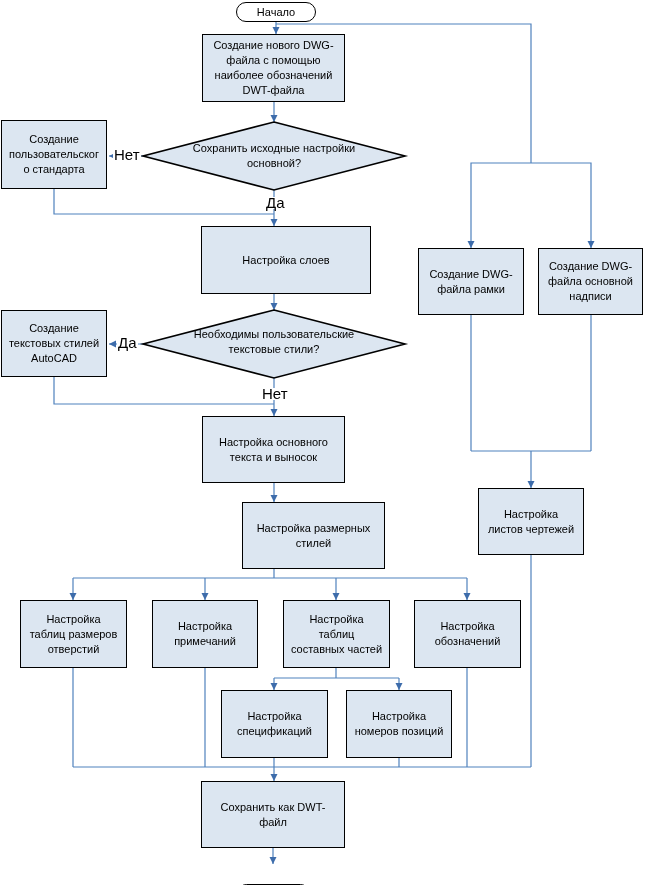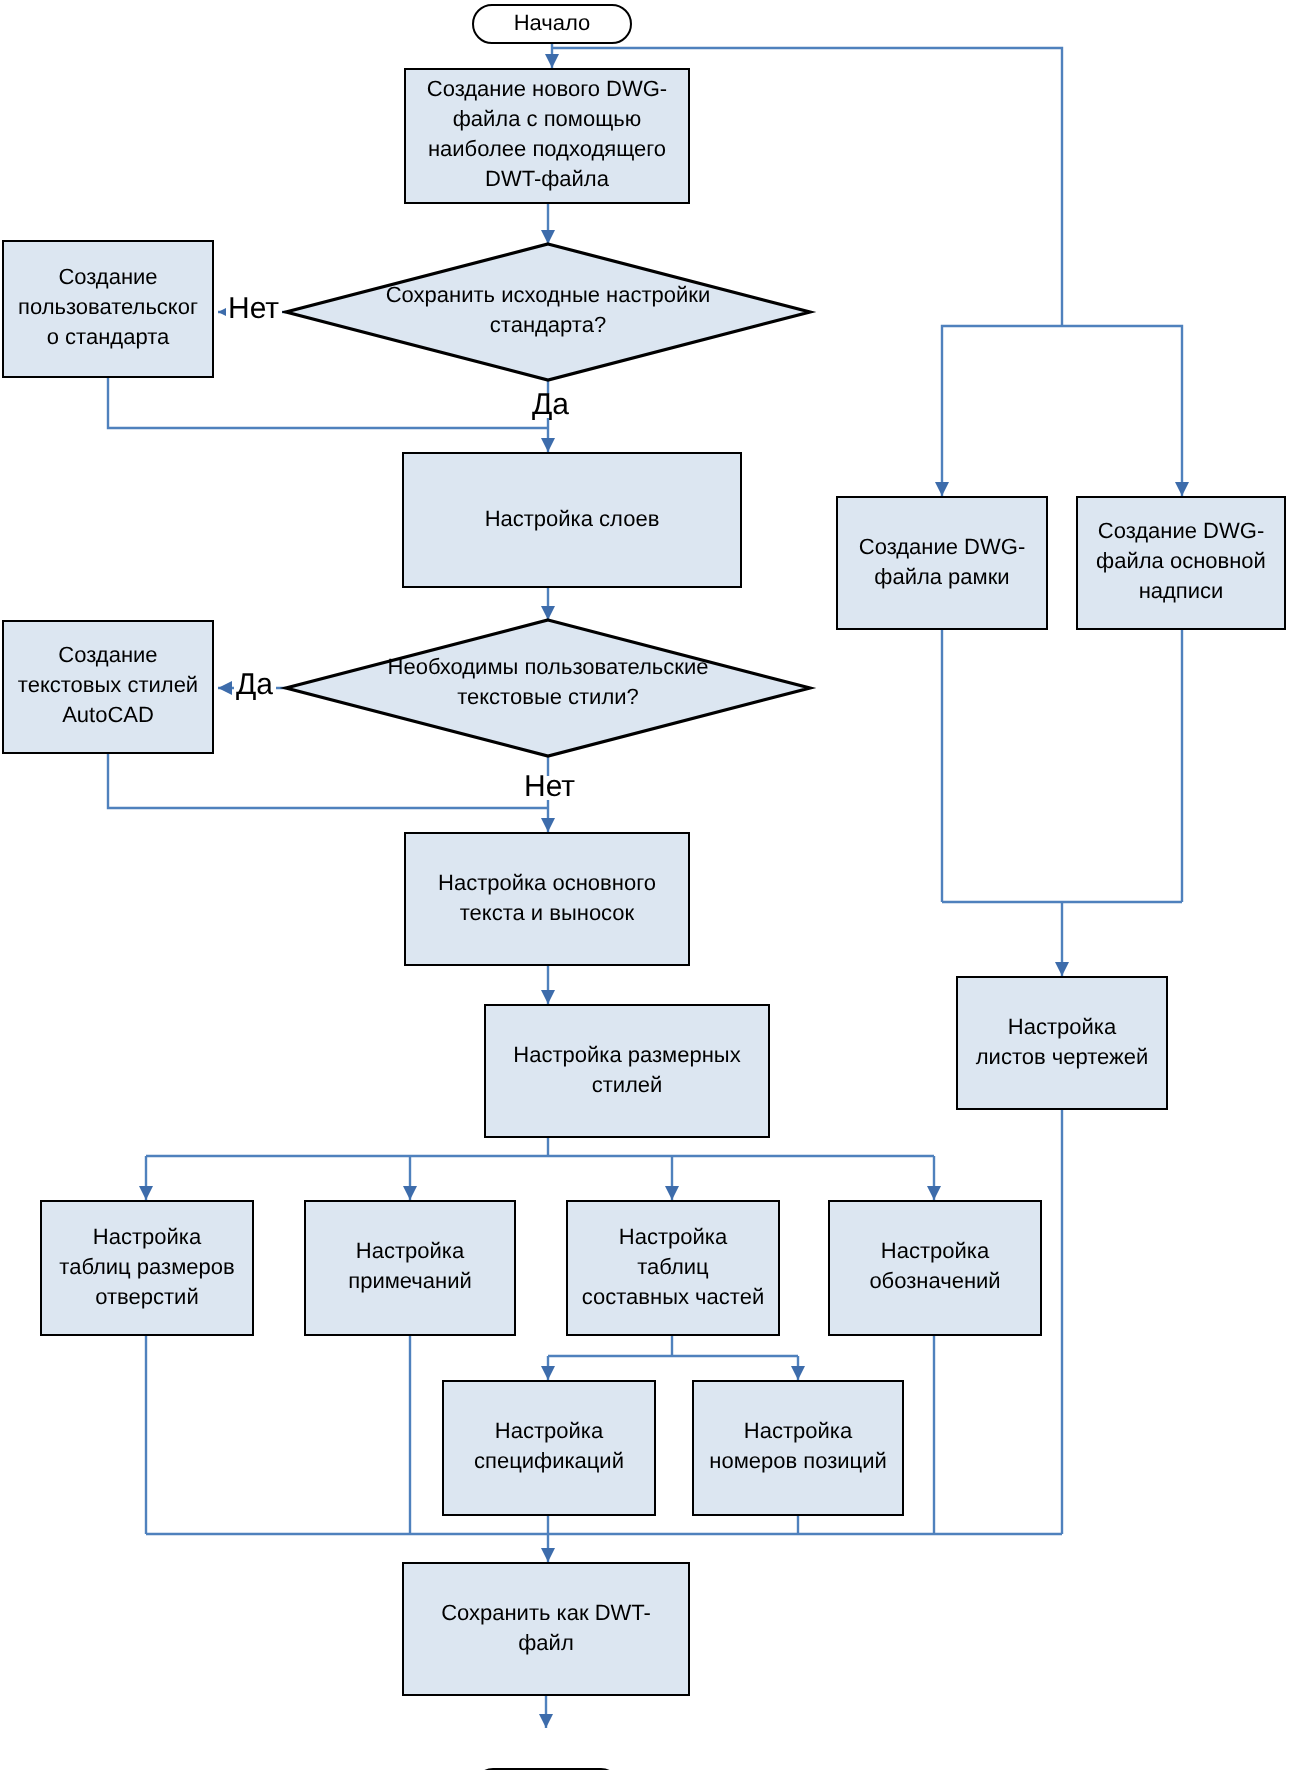--- a/index.html
+++ b/index.html
@@ -130,21 +130,21 @@
 
     <polygon class="diamond" points="274,122 405,156 274,190 143,156"></polygon>
     <polygon class="diamond" points="274,310 405,344 274,378 143,344"></polygon>
   </svg>
 
   <div class="terminator" style="left:236px; top:2px; width:80px; height:20px;">Начало</div>
   <div class="terminator end" style="left:237px; top:864px; width:73px; height:19px;">Конец</div>
 
   <div class="node" style="left:202px; top:34px; width:143px; height:68px;">Создание нового DWG-
 файла с помощью
-наиболее подходящего
+наиболее обозначений
 DWT-файла</div>
 
   <div class="node" style="left:1px; top:120px; width:106px; height:69px;">Создание
 пользовательског
 о стандарта</div>
 
   <div class="node" style="left:201px; top:226px; width:170px; height:68px;">Настройка слоев</div>
 
   <div class="node" style="left:1px; top:310px; width:106px; height:67px;">Создание
 текстовых стилей
@@ -183,21 +183,21 @@
   <div class="node" style="left:221px; top:690px; width:107px; height:68px;">Настройка
 спецификаций</div>
 
   <div class="node" style="left:346px; top:690px; width:106px; height:68px;">Настройка
 номеров позиций</div>
 
   <div class="node" style="left:201px; top:781px; width:144px; height:67px;">Сохранить как DWT-
 файл</div>
 
   <div class="diamond-label" style="left:143px; top:122px; width:262px; height:68px;">Сохранить исходные настройки
-стандарта?</div>
+основной?</div>
   <div class="diamond-label" style="left:143px; top:308px; width:262px; height:68px;">Необходимы пользовательские
 текстовые стили?</div>
 
   <div class="edge-label" style="left:113px; top:149px;">Нет</div>
   <div class="edge-label" style="left:265px; top:197px;">Да</div>
   <div class="edge-label" style="left:117px; top:337px;">Да</div>
   <div class="edge-label" style="left:261px; top:388px;">Нет</div>
 
 </div>
 

